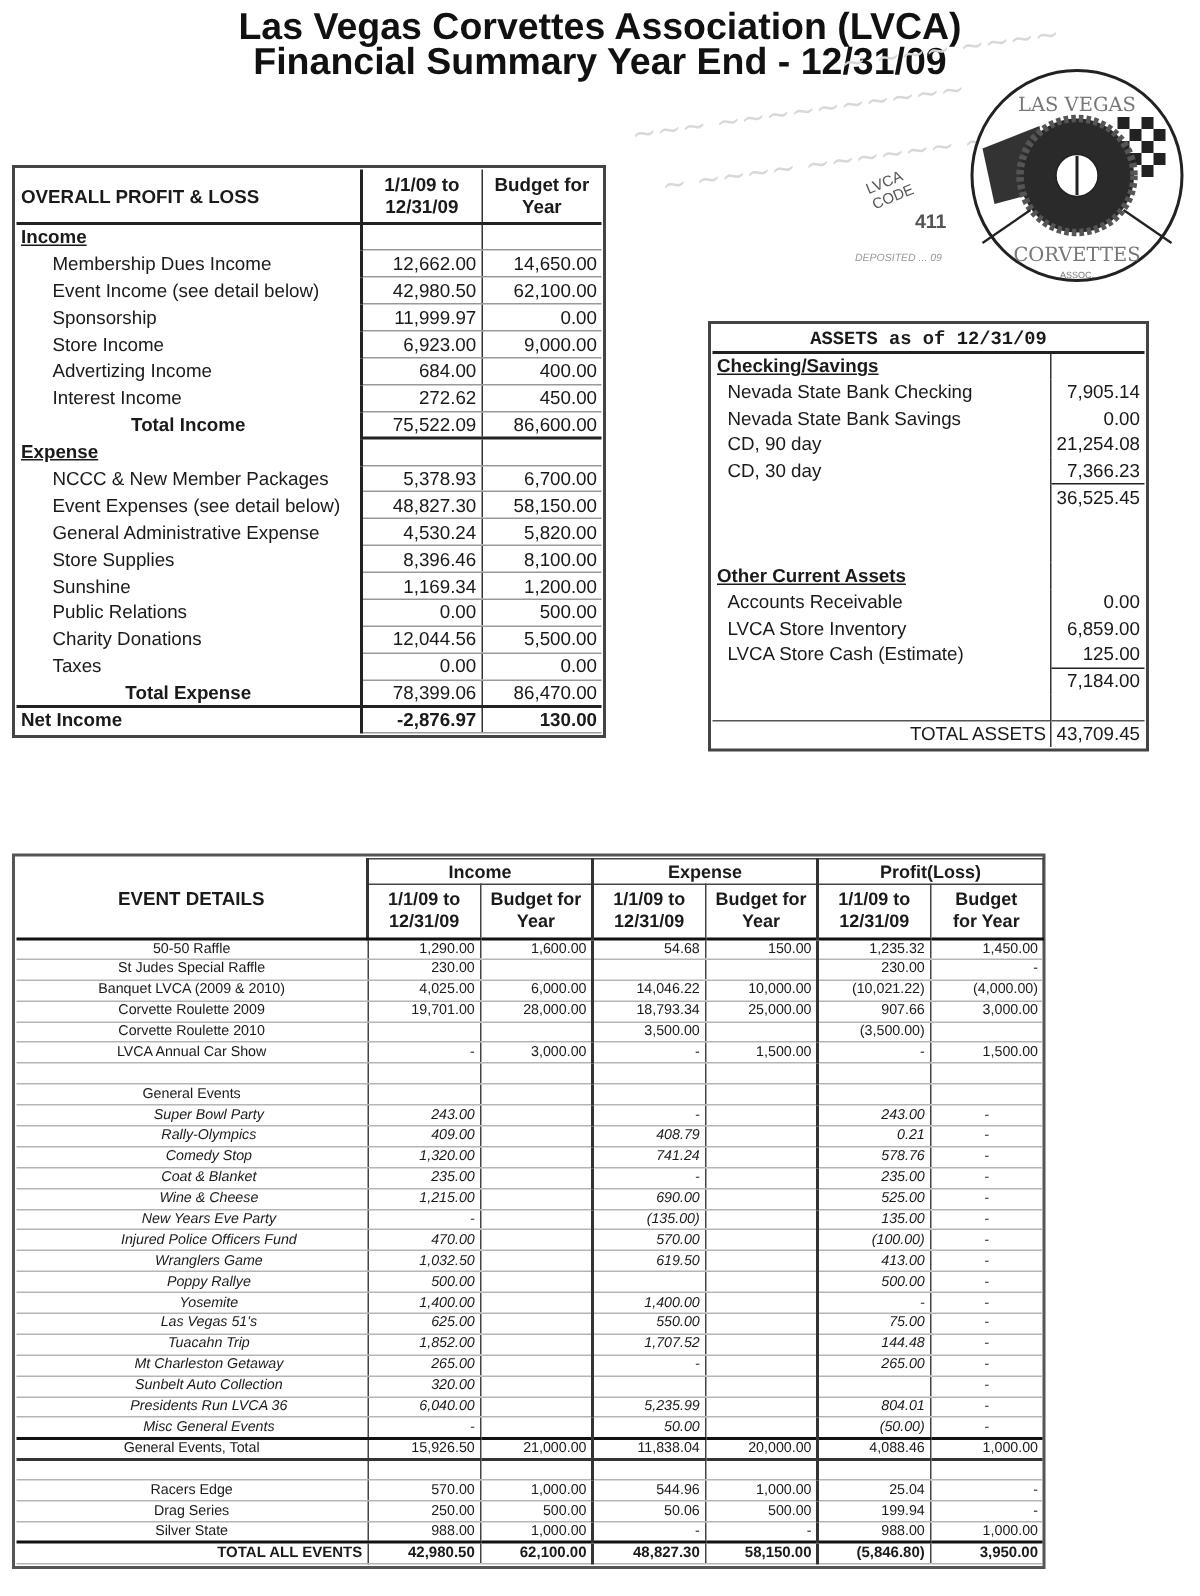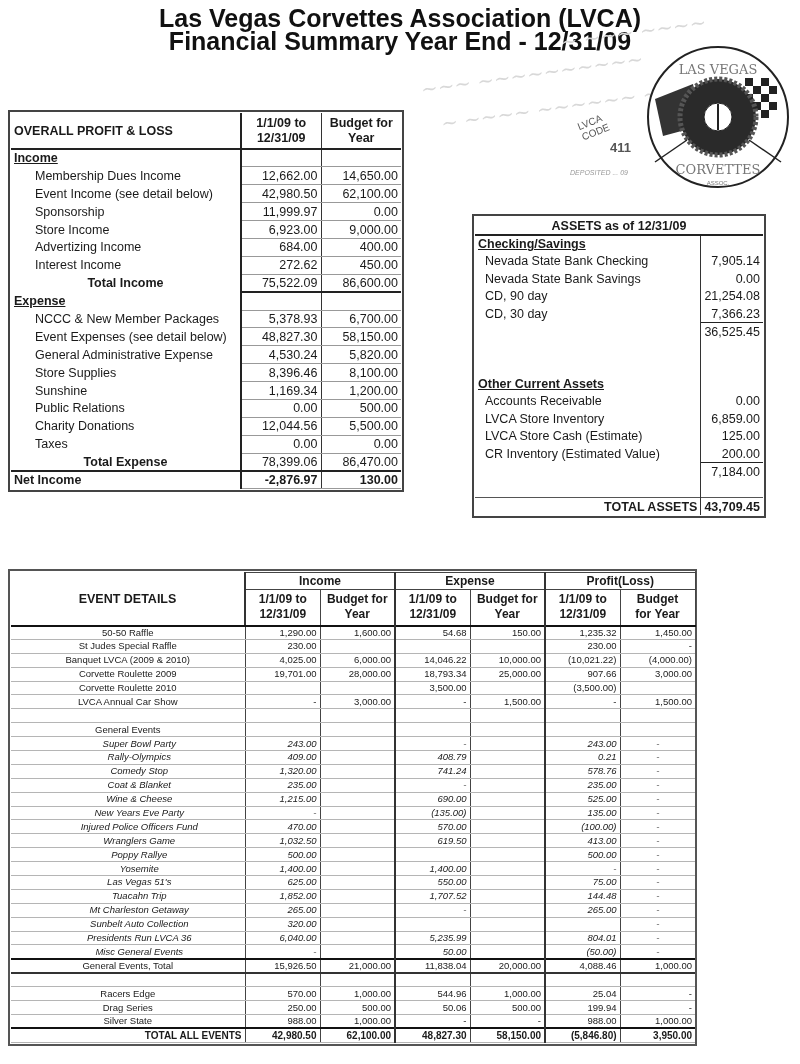--- a/index.html
+++ b/index.html
@@ -40,26 +40,26 @@
   #pl .total td { font-weight: bold; }
   #pl .total td.c1 { text-align: center; }
   #pl .total .c2, #pl .total .c3 { font-weight: normal; border-bottom: 2px solid #222; }
   #pl .net td { font-weight: bold; border-top: 2px solid #222; }
   #pl .net .c2, #pl .net .c3 { font-weight: bold; }
 
   
   #as-wrap { position: absolute; left: 472px; top: 214px; width: 294px; border: 2px solid #444; padding: 1px; }
   #as { width: 100%; font-size: 12.5px; }
   #as td { padding: 0 3px; height: 17.5px; line-height: 16px; white-space: nowrap; }
-  #as .h td { text-align: center; font-weight: bold; border-bottom: 2px solid #222; height: 18px; }
+  #as .h td { text-align: center; font-weight: bold; border-bottom: 2px solid #222; height: 18px; font-family: Liberation Mono, monospace; }
   #as .v { text-align: right; border-left: 1px solid #333; width: 52px; }
   #as .sec td.l { font-weight: bold; text-decoration: underline; }
   #as .item td.l { padding-left: 10px; }
   #as .sub .v { border-top: 1.5px solid #222; }
-  #as .tot td { font-weight: bold; border-top: 1px solid #555; margin-left: 46px; }
+  #as .tot td { font-weight: normal; border-top: 1px solid #555; margin-left: 46px; }
   #as .tot td.l { text-align: right; }
   #ev-outer { position: absolute; left: 8px; top: 569px; width: 689px; border: 2px solid #555; padding: 1px; }
   #ev { width: 100%; font-size: 9.5px; table-layout: fixed; }
   #ev col.cn { width: 234px; }
   #ev col.cv { width: 75px; }
   #ev td, #ev th { padding: 0 3px; height: 13.9px; line-height: 12px; white-space: nowrap; overflow: hidden; border-bottom: 1px solid #b5b5b5; }
   #ev th { font-size: 12px; font-weight: bold; text-align: center; }
   #ev th.grp { height: 17px; border: 1px solid #444; }
   #ev th.sub { height: 36px; line-height: 15px; border: 1px solid #444; border-bottom: 2.5px solid #111; }
   #ev th.main { font-size: 12.5px; border-right: 2px solid #333; border-bottom: 2.5px solid #111; }
@@ -267,24 +267,20 @@
           <td class="l">Accounts Receivable</td>
           <td class="v">0.00</td>
         </tr>
         <tr class="item">
           <td class="l">LVCA Store Inventory</td>
           <td class="v">6,859.00</td>
         </tr>
         <tr class="item">
           <td class="l">LVCA Store Cash (Estimate)</td>
           <td class="v">125.00</td>
-        </tr>
-        <tr class="item">
-          <td class="l">CR Inventory (Estimated Value)</td>
-          <td class="v">200.00</td>
         </tr>
         <tr class="sub">
           <td class="l"></td>
           <td class="v">7,184.00</td>
         </tr>
         <tr>
           <td class="l"></td>
           <td class="v"></td>
         </tr>
         <tr class="tot">

